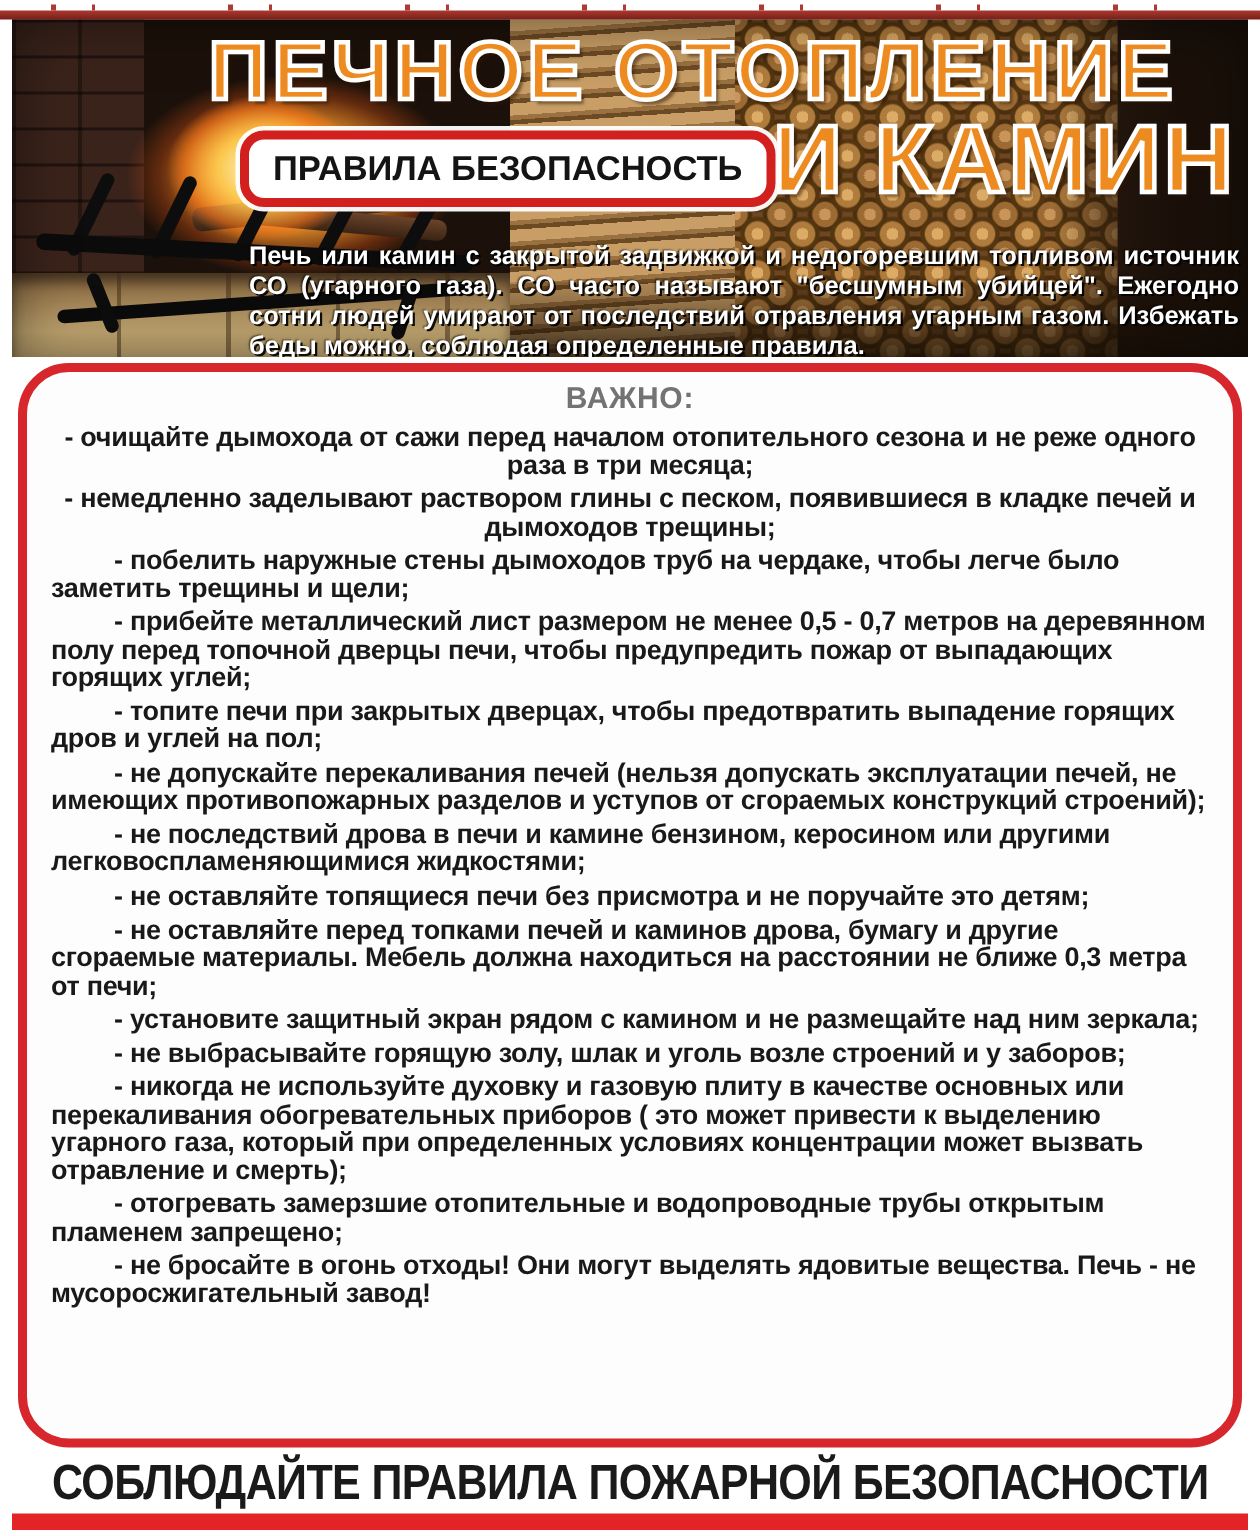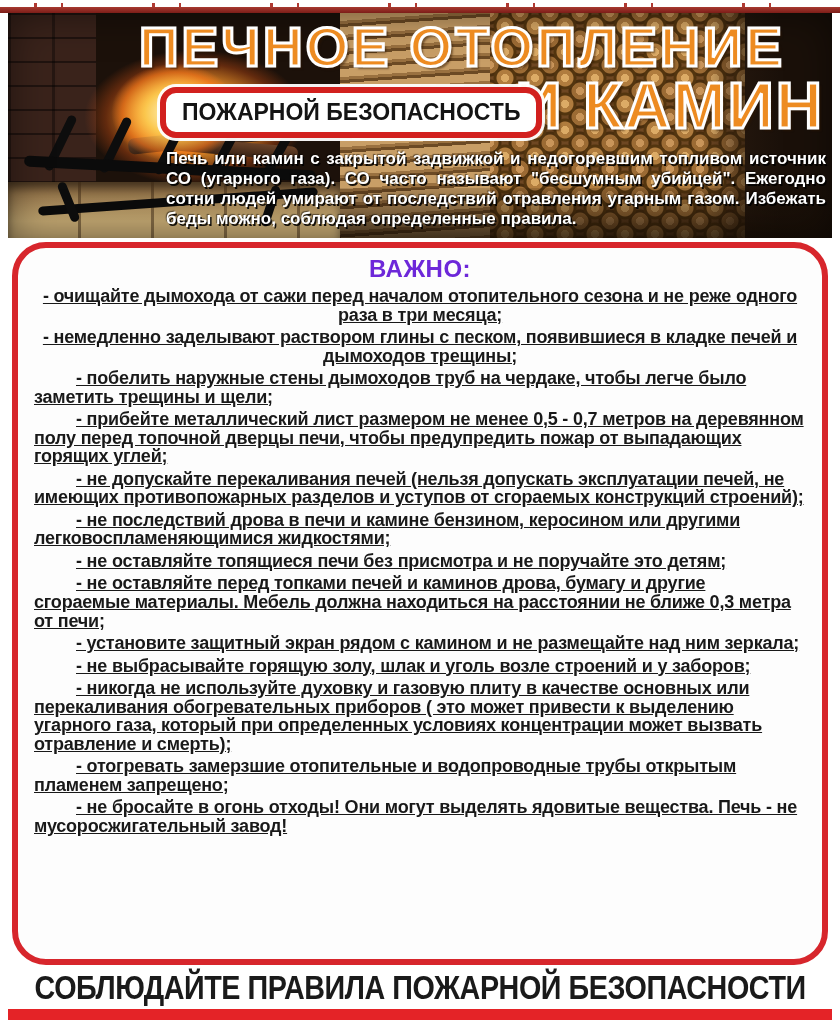--- a/index.html
+++ b/index.html
@@ -50,31 +50,31 @@
   .title1 { position:absolute; top:2px; left:80px; width:748px; text-align:center; z-index:5;
       font-size:55px; font-weight:900; letter-spacing:3px; color:#ED8B21;
       -webkit-text-stroke:3px #ffffff; text-shadow:3px 3px 2px rgba(45,22,0,.5); white-space:nowrap; }
   .title2 { position:absolute; top:56px; right:8px; z-index:5;
       font-size:64px; font-weight:900; letter-spacing:2px; color:#ED8B21;
       -webkit-text-stroke:3px #ffffff; text-shadow:3px 3px 2px rgba(45,22,0,.5); white-space:nowrap; }
   .badge { position:absolute; left:152px; top:74px; z-index:6; background:#ffffff;
       border:6px solid #d2201e; border-radius:16px; padding:6px 16px;
       font-size:23px; font-weight:bold; color:#141414; white-space:nowrap;
       box-shadow: 0 0 0 3px rgba(255,255,255,.95); }
-  .intro { position:absolute; left:158px; right:6px; top:136px; z-index:5;
+  .intro { position:absolute; left:158px; right:6px; top:148px; z-index:5;
       font-size:17px; font-weight:bold; color:#ffffff; text-align:justify; line-height:1.18;
       text-shadow: 1.5px 1.5px 0 rgba(0,0,0,.9), -1px -1px 1px rgba(0,0,0,.5); }
 
   
   .rules-box { flex:1; min-height:0; overflow:hidden; margin:4px 12px 0; background:#fdfdfd;
       border:6px solid #d7262c; border-radius:34px; padding:5px 16px 4px; }
-  .rules-heading { text-align:center; color:#6d28d9; font-size:24px; font-weight:bold;
+  .rules-heading { text-align:center; color:#737373; font-size:20px; font-weight:bold;
       margin:2px 0 2px; letter-spacing:.5px; }
   .rule { color:#191919; font-size:18px; font-weight:bold; line-height:1.03;
-      margin-top:4px; text-align:left; text-indent:42px; letter-spacing:-0.2px;text-decoration:underline; }
+      margin-top:4px; text-align:left; text-indent:42px; letter-spacing:-0.2px; }
   .rule.c { text-align:center; text-indent:0; }
 
   
   .slogan-wrap { height:40px; margin-top:2px; display:flex; align-items:flex-end; justify-content:center; overflow:hidden; }
   .slogan { font-size:33px; font-weight:900; color:#1a1a1a; white-space:nowrap;
       letter-spacing:-0.5px; transform:scaleX(0.87); }
   .bottom-bar { height:11px; margin:2px 8px 4px; background:#e42327; }
 </style>
 </head>
 <body>
@@ -102,30 +102,31 @@
     <div class="grate-prong" style="left:213px;top:107px;transform:rotate(28deg);"></div>
     <div class="grate-prong" style="left:266px;top:110px;transform:rotate(29deg);"></div>
     <div class="grate-rail" style="left:16px;top:150px;width:292px;height:11px;transform:rotate(3deg);"></div>
     <div class="grate-rail" style="left:30px;top:184px;width:280px;height:9px;transform:rotate(-4deg);"></div>
     <div class="grate-prong" style="left:56px;top:168px;height:42px;transform:rotate(-22deg);"></div>
     <div class="grate-prong" style="left:258px;top:172px;height:42px;transform:rotate(18deg);"></div>
     <div class="ph-vignette"></div>
 
     <div class="title1">ПЕЧНОЕ ОТОПЛЕНИЕ</div>
     <div class="title2">И КАМИН</div>
-    <div class="badge">ПОЖАРНОЙ БЕЗОПАСНОСТЬ</div>
+    <div class="badge">ПРАВИЛА БЕЗОПАСНОСТЬ</div>
     <div class="intro">Печь или камин с закрытой задвижкой и недогоревшим топливом источник СО (угарного газа). СО часто называют "бесшумным убийцей". Ежегодно сотни людей умирают от последствий отравления угарным газом. Избежать беды можно, соблюдая определенные правила.</div>
   </div>
 
   <div class="rules-box">
     <div class="rules-heading">ВАЖНО:</div>
     <p class="rule c">- очищайте дымохода от сажи перед началом отопительного сезона и не реже одного раза в три месяца;</p>
     <p class="rule c">- немедленно заделывают раствором глины с песком, появившиеся в кладке печей и дымоходов трещины;</p>
     <p class="rule">- побелить наружные стены дымоходов труб на чердаке, чтобы легче было заметить трещины и щели;</p>
     <p class="rule">- прибейте металлический лист размером не менее 0,5 - 0,7 метров на деревянном полу перед топочной дверцы печи, чтобы предупредить пожар от выпадающих горящих углей;</p>
+    <p class="rule">- топите печи при закрытых дверцах, чтобы предотвратить выпадение горящих дров и углей на пол;</p>
     <p class="rule">- не допускайте перекаливания печей (нельзя допускать эксплуатации печей, не имеющих противопожарных разделов и уступов от сгораемых конструкций строений);</p>
     <p class="rule">- не последствий дрова в печи и камине бензином, керосином или другими легковоспламеняющимися жидкостями;</p>
     <p class="rule">- не оставляйте топящиеся печи без присмотра и не поручайте это детям;</p>
     <p class="rule">- не оставляйте перед топками печей и каминов дрова, бумагу и другие сгораемые материалы. Мебель должна находиться на расстоянии не ближе 0,3 метра от печи;</p>
     <p class="rule">- установите защитный экран рядом с камином и не размещайте над ним зеркала;</p>
     <p class="rule">- не выбрасывайте горящую золу, шлак и уголь возле строений и у заборов;</p>
     <p class="rule">- никогда не используйте духовку и газовую плиту в качестве основных или перекаливания обогревательных приборов ( это может привести к выделению угарного газа, который при определенных условиях концентрации может вызвать отравление и смерть);</p>
     <p class="rule">- отогревать замерзшие отопительные и водопроводные трубы открытым пламенем запрещено;</p>
     <p class="rule">- не бросайте в огонь отходы! Они могут выделять ядовитые вещества. Печь - не мусоросжигательный завод!</p>
   </div>

